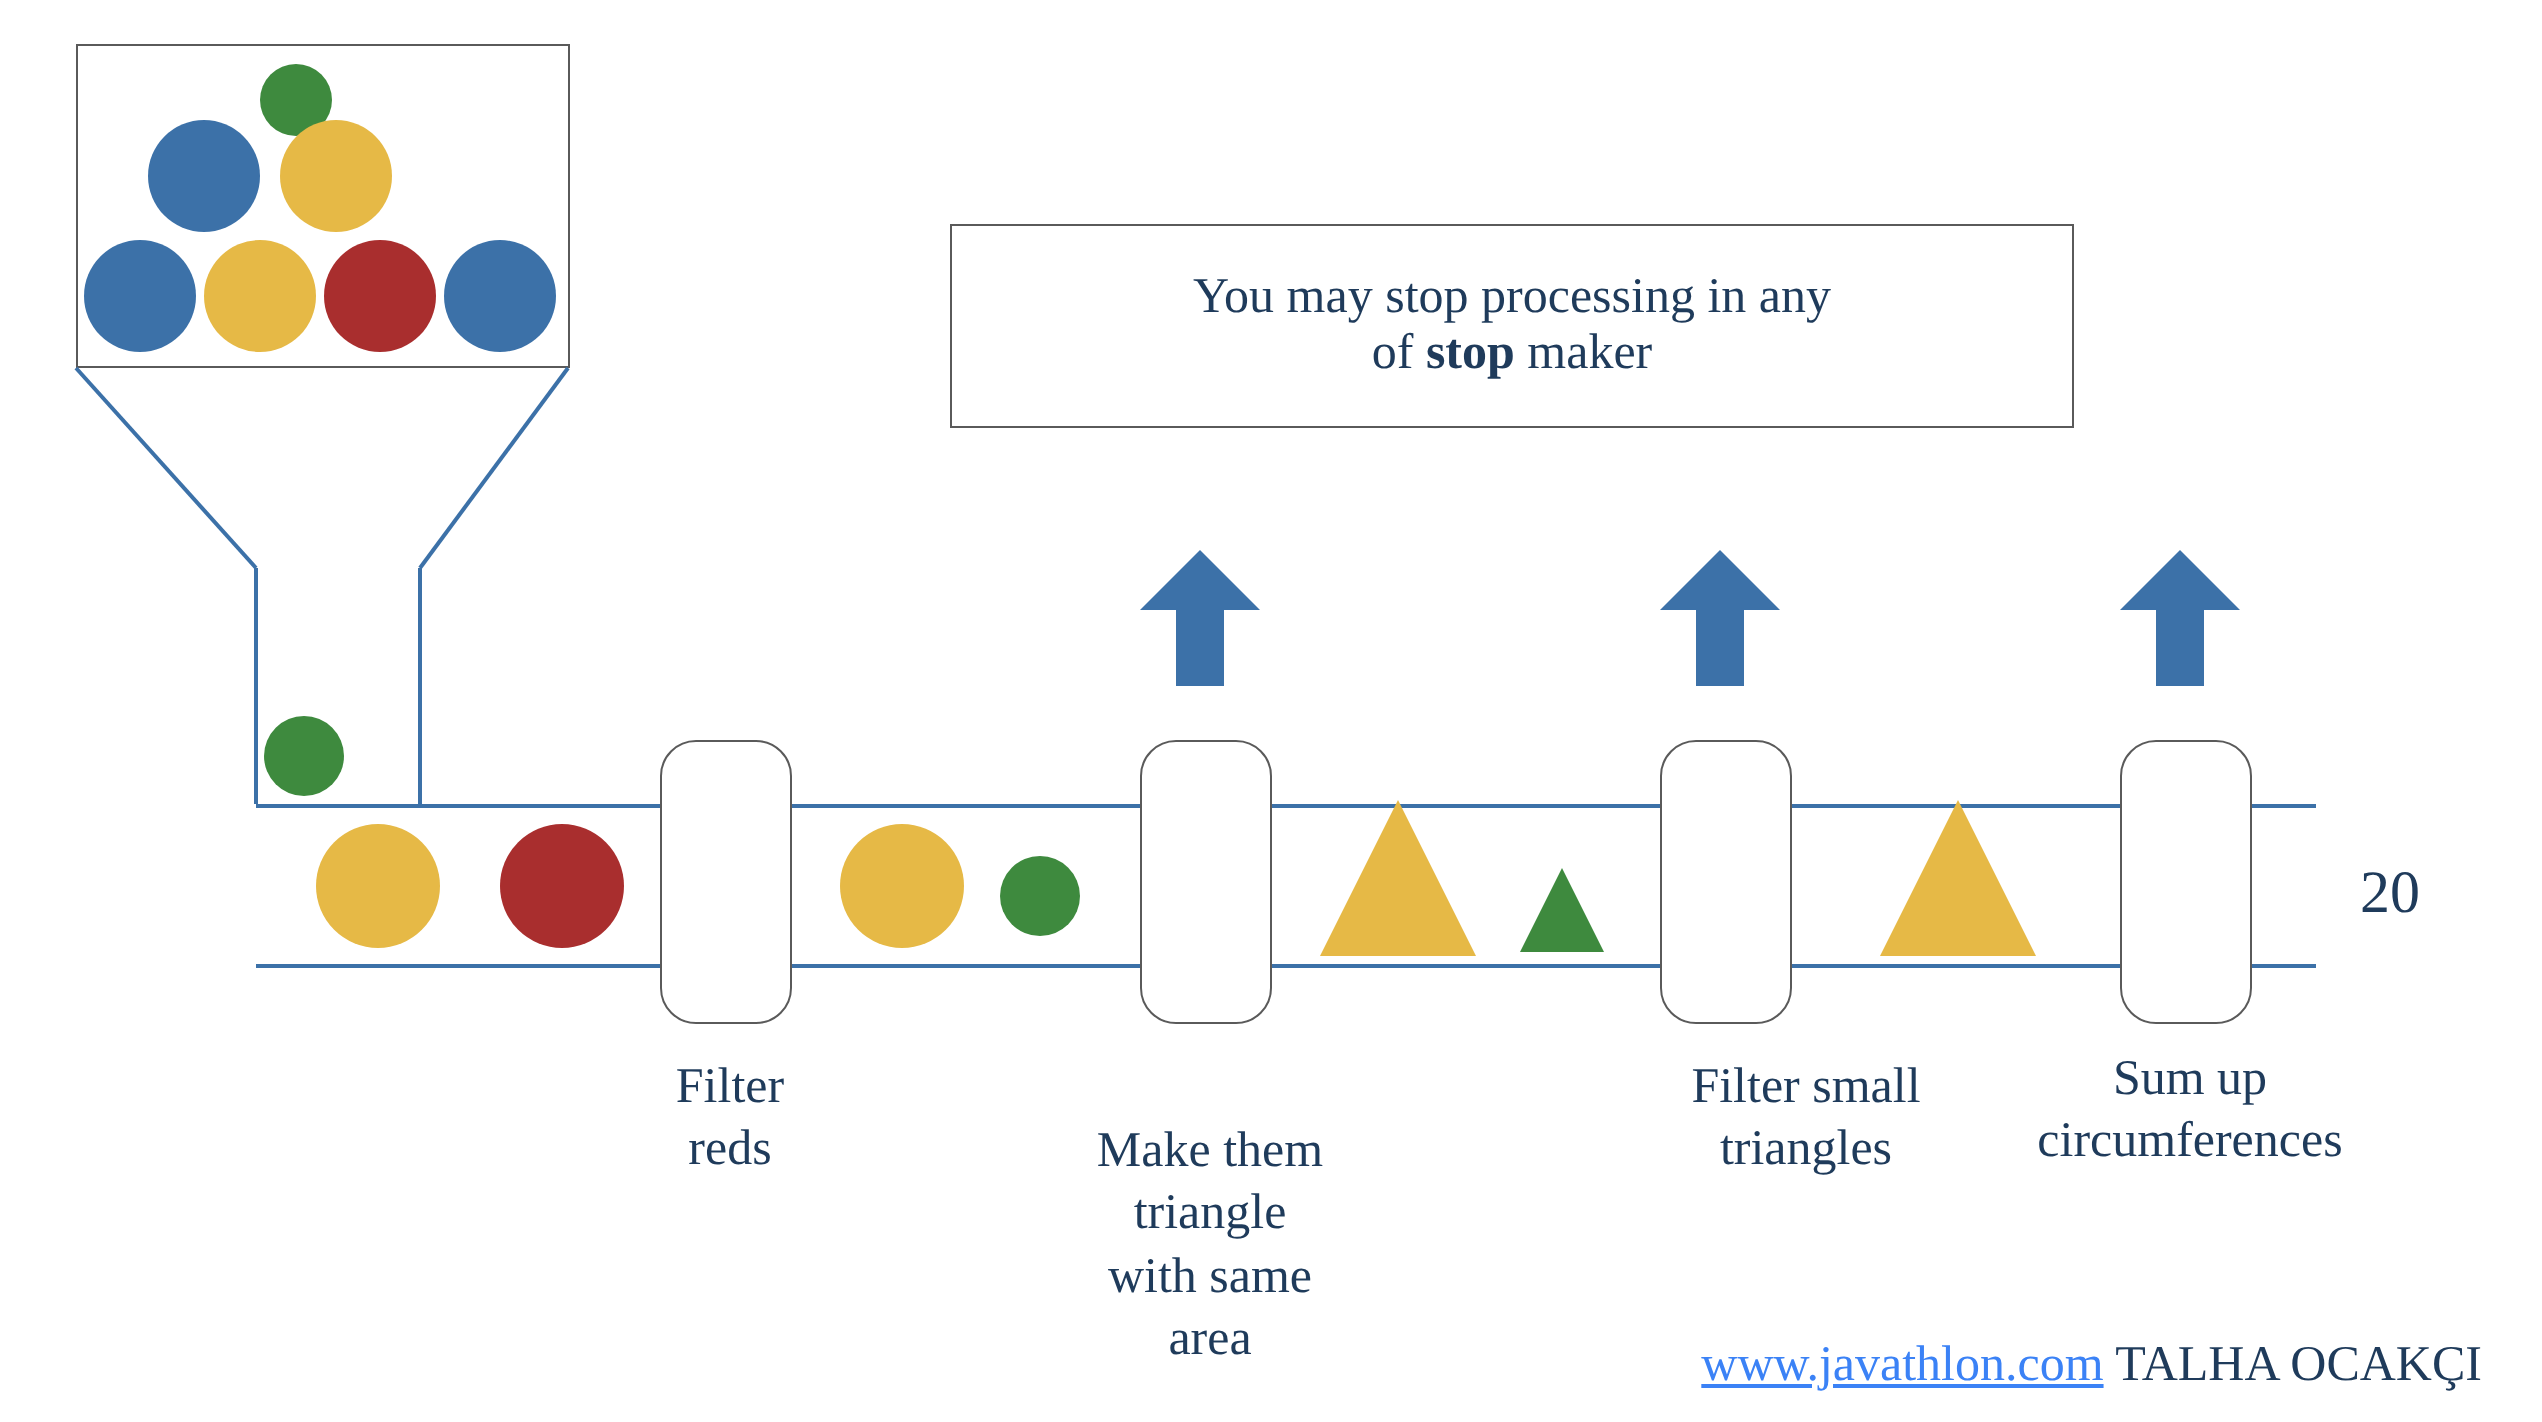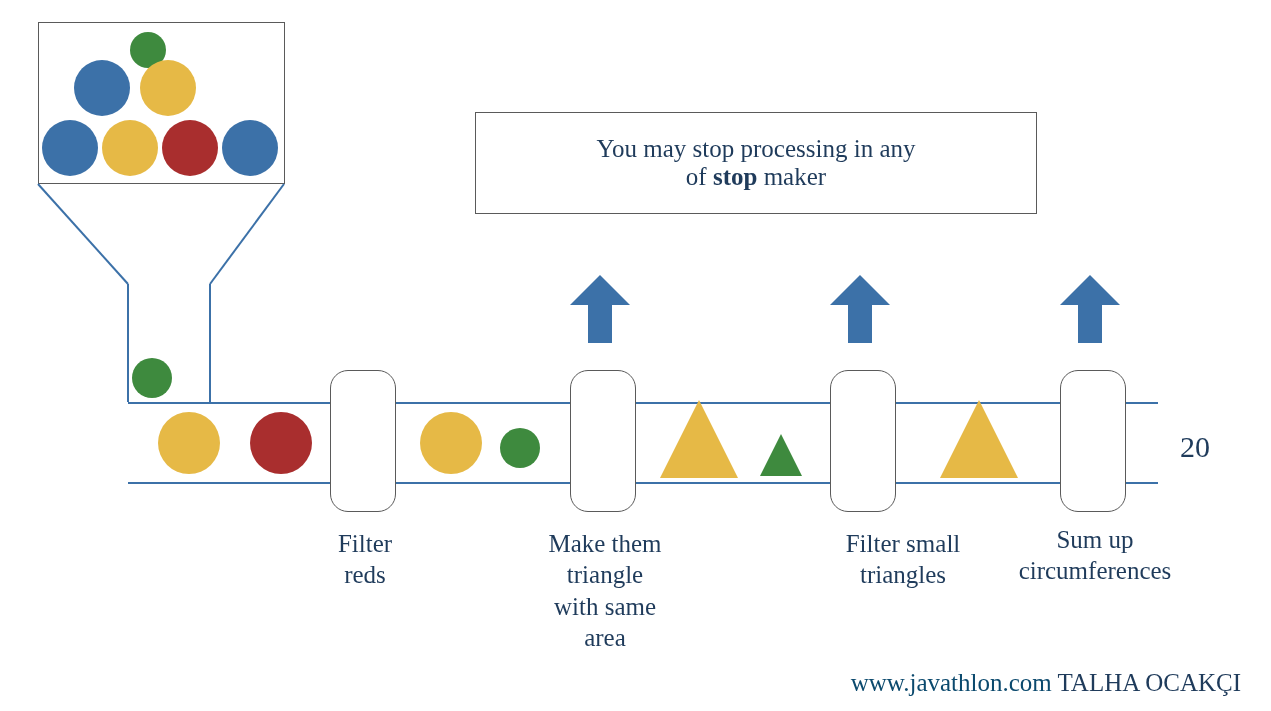--- a/index.html
+++ b/index.html
@@ -12,21 +12,21 @@
   .funnel-box{border:1.5px solid #5a5a5a;}
   .info-box{border:1.5px solid #5a5a5a;font-size:25px;text-align:center;
     display:flex;align-items:center;justify-content:center;}
   .pipe-line{height:0;border-top:2px solid #3c71a8;}
   .station{border:1.5px solid #5a5a5a;border-radius:18px;background:#fff;}
   .tri{width:0;height:0;border-style:solid;}
   .arrow-up{position:absolute;}
   .arrow-up .stem{background:#3c71a8;width:24px;height:38px;margin:0 auto;}
   .arrow-up .head{width:0;height:0;border-left:30px solid transparent;
     border-right:30px solid transparent;border-bottom:30px solid #3c71a8;}
-  .credit a{color:#0c4a6e;}
+  .credit a{color:#3b82f6;text-decoration:underline;}
   .credit{font-size:25px;}
 </style>
 </head>
 <body>
 
 <div class="stage">
 
   <div class="abs funnel-box" style="left:38px;top:22px;width:245px;height:160px;"></div>
   <div class="abs" id="funnel-balls" style="left:0;top:0;">
       <div class="abs circle" style="left: 130px; top: 32px; width: 36px; height: 36px; background: rgb(62, 138, 62);"></div>
@@ -66,21 +66,21 @@
       <div class="stem"></div>
   </div>
 
   <div class="abs pipe-line" style="left:128px;top:402px;width:1030px;"></div>
   <div class="abs pipe-line" style="left:128px;top:482px;width:1030px;"></div>
 
   <div id="stations" class="abs" style="left:0;top:0;">
       <div class="abs station" style="left: 330px; top: 370px; width: 64px; height: 140px;"></div>
       <div class="abs label" style="left: 260px; top: 528px; width: 210px; text-align: center;">Filter<br>reds</div>
       <div class="abs station" style="left: 570px; top: 370px; width: 64px; height: 140px;"></div>
-      <div class="abs label" style="left: 500px; top: 528px; width: 210px;">Make them<br>triangle<br>with same<br>area</div>
+      <div class="abs label" style="left: 500px; top: 560px; width: 210px;">Make them<br>triangle<br>with same<br>area</div>
       <div class="abs station" style="left: 830px; top: 370px; width: 64px; height: 140px;"></div>
       <div class="abs label" style="left: 798px; top: 528px; width: 210px;">Filter small<br>triangles</div>
       <div class="abs station" style="left: 1060px; top: 370px; width: 64px; height: 140px;"></div>
       <div class="abs label" style="left: 990px; top: 524px; width: 210px;">Sum up<br>circumferences</div>
     </div>
 
   <div class="abs label" style="left:1165px;top:428px;width:60px;font-size:30px;">20</div>
 
   <div id="shapes" class="abs" style="left:0;top:0;">
       <div class="abs circle" style="left: 132px; top: 358px; width: 40px; height: 40px; background: rgb(62, 138, 62);"></div>

